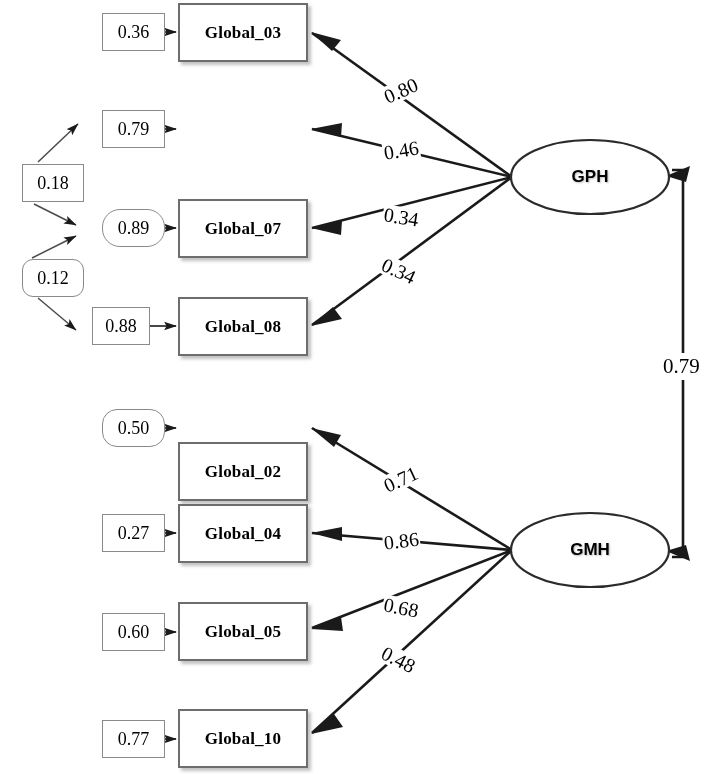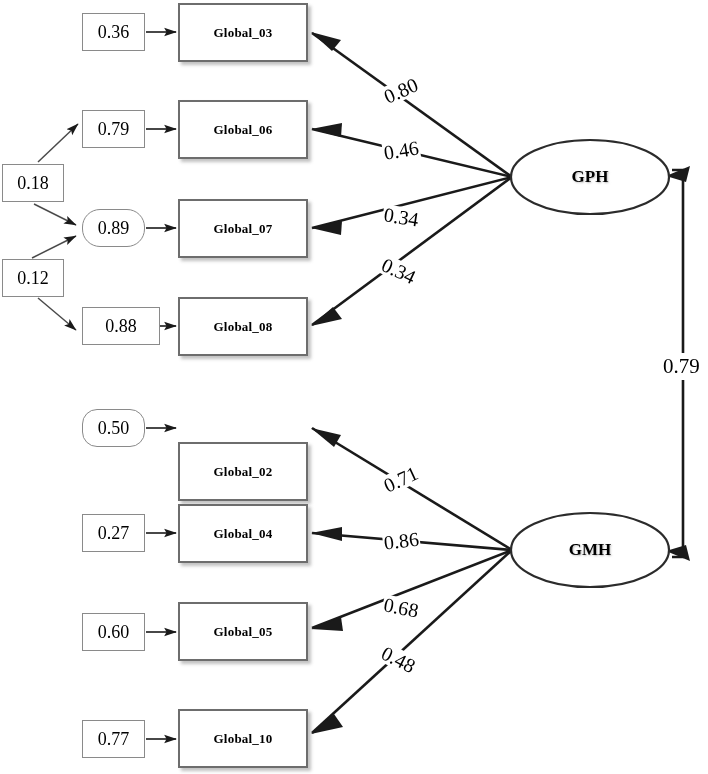--- a/index.html
+++ b/index.html
@@ -27,39 +27,40 @@
     position: absolute;
     box-sizing: border-box;
     background: #ffffff;
     border: 2px solid #6d6d6d;
     box-shadow: 3px 3px 3px rgba(120,120,120,0.45);
     display: flex;
     align-items: center;
     justify-content: center;
     font-family: "Liberation Serif", serif;
     font-weight: bold;
-    font-size: 13px;
+    font-size: 17px;
     color: #000000;
     letter-spacing: 0.2px;
   }
   .err-box {
     position: absolute;
     box-sizing: border-box;
     background: #ffffff;
     border: 1px solid #8a8a8a;
     display: flex;
     align-items: center;
     justify-content: center;
     font-family: "Liberation Serif", serif;
     font-size: 18px;
     color: #000000;
+    margin-left: 20px;
   }
   .latent-label {
     position: absolute;
-    font-family: Liberation Serif, serif;
+    font-family: Liberation Sans, sans-serif;
     font-weight: bold;
     font-size: 17px;
     color: #000000;
     text-align: center;
     text-shadow: 1px 1px 2px rgba(140,140,140,0.55);
   }
   .load-label {
     position: absolute;
     font-family: "Liberation Serif", serif;
     font-size: 20px;
@@ -158,23 +159,20 @@
 
     <g>
       <ellipse cx="590" cy="177" rx="79" ry="37" fill="#ffffff" stroke="#2b2b2b" stroke-width="2.2"></ellipse>
       <ellipse cx="590" cy="550" rx="79" ry="37" fill="#ffffff" stroke="#2b2b2b" stroke-width="2.2"></ellipse>
     </g>
   </svg>
 
   <div class="ind-box" style="left:178px; top:3px;   width:130px; height:59px;">
     <span>Global_03</span>
   </div>
-  <div class="ind-box" style="left:178px; top:100px; width:130px; height:59px;">
-    <span>Global_06</span>
-  </div>
   <div class="ind-box" style="left:178px; top:199px; width:130px; height:59px;">
     <span>Global_07</span>
   </div>
   <div class="ind-box" style="left:178px; top:297px; width:130px; height:59px;">
     <span>Global_08</span>
   </div>
   <div class="ind-box" style="left:178px; top:398px; width:130px; height:59px;margin-top:44px;">
     <span>Global_02</span>
   </div>
   <div class="ind-box" style="left:178px; top:504px; width:130px; height:59px;">
@@ -189,40 +187,40 @@
 
   <div class="err-box" style="left:82px; top:13px;  width:63px; height:38px;">
     <span>0.36</span>
   </div>
   <div class="err-box" style="left:82px; top:110px; width:63px; height:38px;">
     <span>0.79</span>
   </div>
   <div class="err-box" style="left:82px; top:209px; width:63px; height:38px;border-radius:18px;">
     <span>0.89</span>
   </div>
-  <div class="err-box" style="left:82px; top:307px; width:78px; height:38px;">
+  <div class="err-box" style="left:72px; top:307px; width:58px; height:38px;">
     <span>0.88</span>
   </div>
   <div class="err-box" style="left:82px; top:409px; width:63px; height:38px;border-radius:15px;">
     <span>0.50</span>
   </div>
   <div class="err-box" style="left:82px; top:514px; width:63px; height:38px;">
     <span>0.27</span>
   </div>
   <div class="err-box" style="left:82px; top:613px; width:63px; height:38px;">
     <span>0.60</span>
   </div>
   <div class="err-box" style="left:82px; top:720px; width:63px; height:38px;">
     <span>0.77</span>
   </div>
 
   <div class="err-box" style="left:2px; top:164px; width:62px; height:38px;">
     <span>0.18</span>
   </div>
-  <div class="err-box" style="left:2px; top:259px; width:62px; height:38px;">
+  <div class="err-box" style="left:2px; top:259px; width:62px; height:38px;border-radius:11px;">
     <span>0.12</span>
   </div>
 
   <div class="latent-label" style="left:550px; top:167px; width:80px;">
     <span>GPH</span>
   </div>
   <div class="latent-label" style="left:550px; top:540px; width:80px;">
     <span>GMH</span>
   </div>
 

